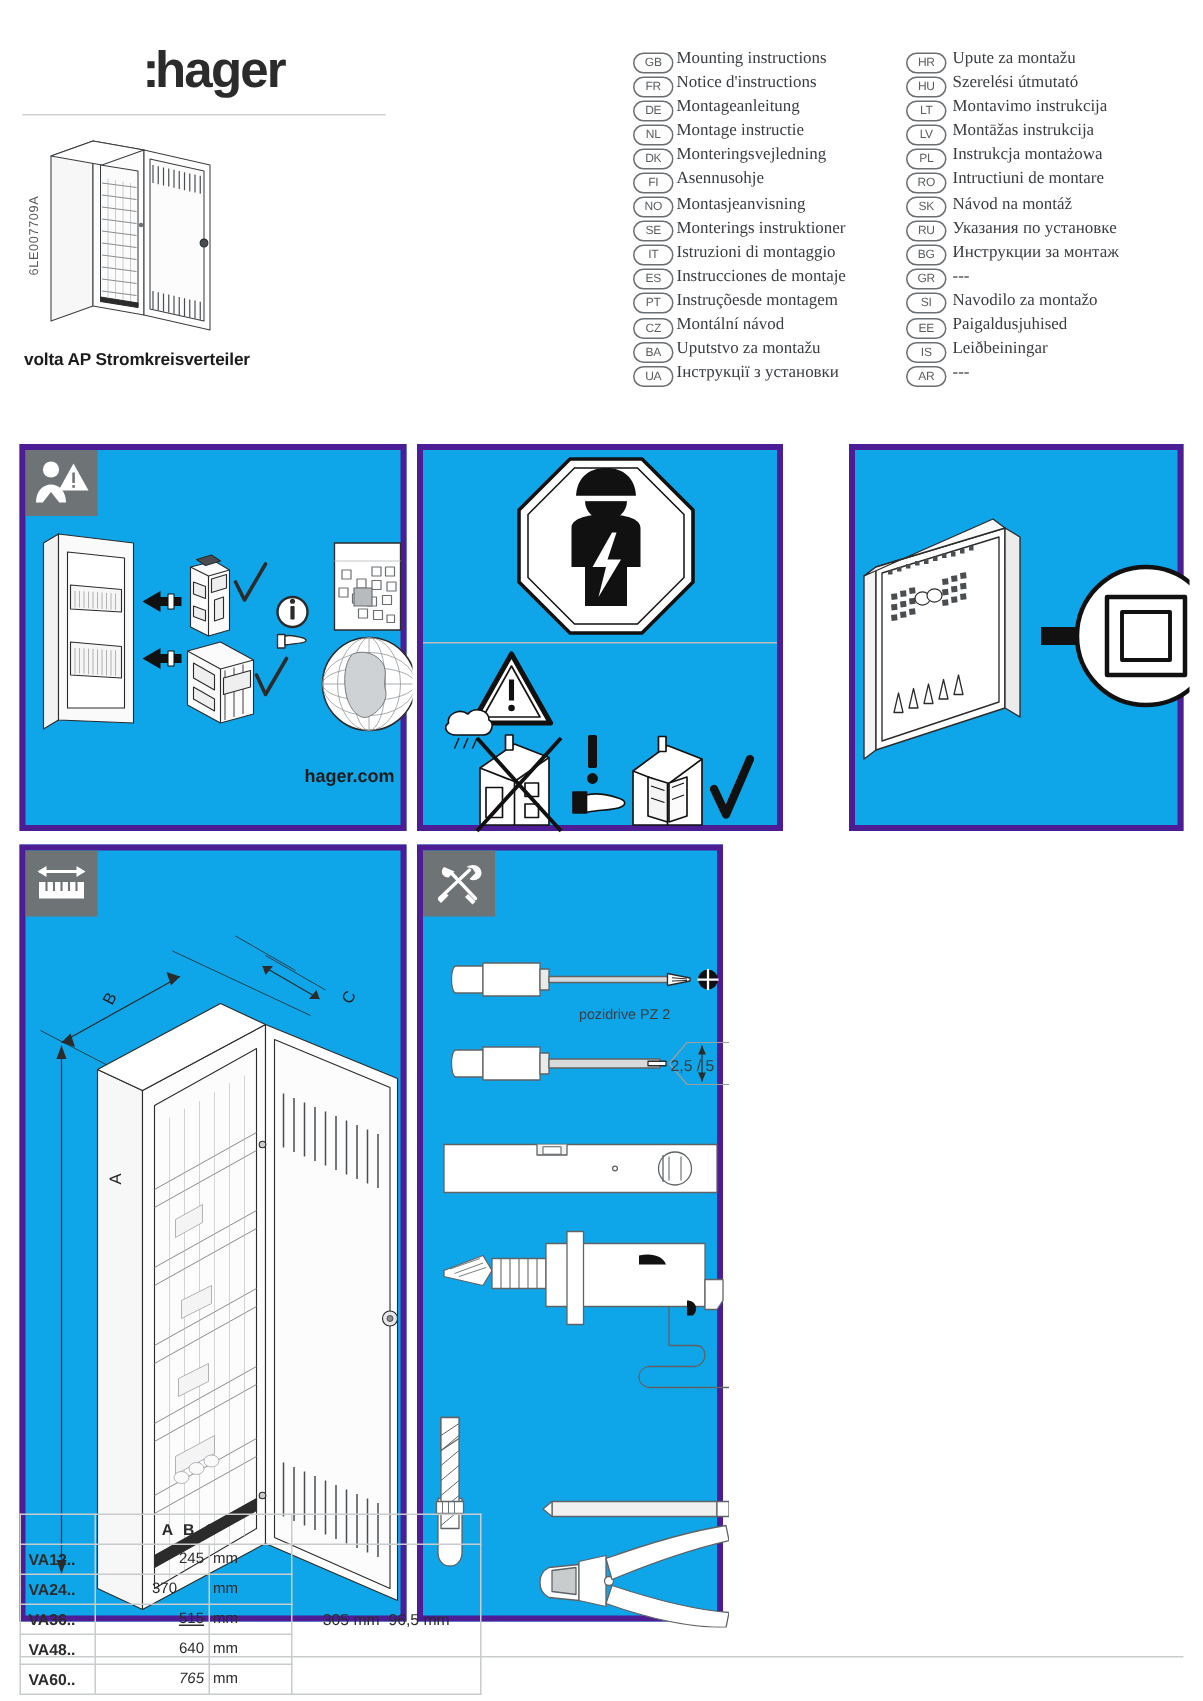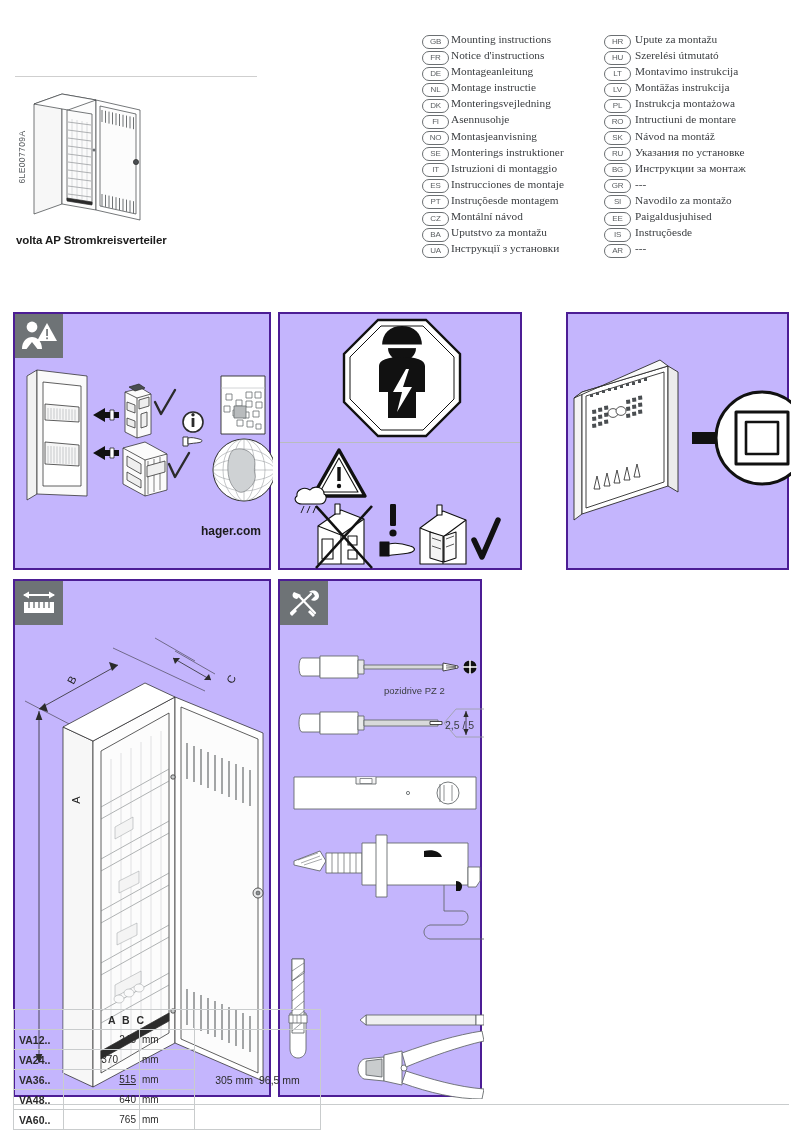--- a/index.html
+++ b/index.html
@@ -24,21 +24,21 @@
   .langcol.left{left:422px;}
   .langcol.right{left:604px;}
   .langrow{display:flex;align-items:flex-start;height:16.1px;}
   .cc{flex:0 0 auto;width:25px;height:12px;border:1px solid #6b6f72;border-radius:7px;
       font-size:8px;line-height:11px;text-align:center;color:#5a5e61;margin-top:2.5px;
       letter-spacing:-.2px;font-weight:500;}
   .lang{font-size:11.3px;line-height:15px;color:#3a3d40;margin-left:2px;white-space:nowrap;font-family:Liberation Serif, serif;}
   .langcol.right .lang{margin-left:4px;}
 
   
-  .panel{position:absolute;border:2px solid #4c1d95;background:#c4b5fd;box-sizing:border-box;margin-top:16px;}
+  .panel{position:absolute;border:4px solid #4c1d95;background:#0ea5e9;box-sizing:border-box;}
   #panel-1{left:13px;top:296px;width:258px;height:258px;}
   #panel-2{left:278px;top:296px;width:244px;height:258px;}
   #panel-3{left:566px;top:296px;width:223px;height:258px;}
   #panel-4{left:13px;top:563px;width:258px;height:518px;}
   #panel-5{left:278px;top:563px;width:204px;height:518px;}
   .panel-2-divider{position:absolute;left:0;top:128px;width:100%;height:1px;background:#b9bcbe;}
 
   .badge{position:absolute;left:0;top:0;width:48px;height:44px;background:#6e7376;
          display:flex;align-items:center;justify-content:center;}
   .badge svg{display:block;}
@@ -66,20 +66,21 @@
   .footrule{position:absolute;left:13px;top:1104px;width:776px;height:1px;background:#c9cccd;}
   .pageno{position:absolute;left:13px;top:1145px;font-size:9px;font-weight:700;color:#2b2b2b;}
 
   .lbl{position:absolute;font-size:11px;color:#222;}
 </style>
 </head>
 <body>
 
 <div class="page">
 
+  <div class="logo"><span class="colon">:</span><span>hager</span></div>
   <div class="hrule"></div>
   <div class="docref">6LE007709A</div>
 
   <div class="prodimg">
     <svg width="145" height="140" viewBox="0 0 145 140">
       <g fill="none" stroke="#3a3d40" stroke-width="0.7" stroke-linejoin="round">
 
         <path d="M12 18 L40 8 L40 118 L12 128 Z" fill="#f7f7f7"></path>
         <path d="M40 8 L74 14 L74 124 L40 118 Z" fill="#fdfdfd"></path>
         <path d="M12 18 L40 8 L74 14 L46 24 Z" fill="#ffffff"></path>
@@ -243,21 +244,21 @@
     <div class="langrow">
         <div class="cc">SI</div>
         <div class="lang">Navodilo za montažo</div>
       </div>
     <div class="langrow">
         <div class="cc">EE</div>
         <div class="lang">Paigaldusjuhised</div>
       </div>
     <div class="langrow">
         <div class="cc">IS</div>
-        <div class="lang">Instruçõesde</div>
+        <div class="lang">Leiðbeiningar</div>
       </div>
     <div class="langrow">
         <div class="cc">AR</div>
         <div class="lang">---</div>
       </div>
   </div>
 
   <div class="panel" id="panel-1">
     <div class="badge">
       <svg width="40" height="34" viewBox="0 0 40 34">
@@ -799,21 +800,21 @@
       <td class="v" style="text-align:right;padding-right:3px;text-decoration:underline;">515</td>
       <td class="v">mm</td>
     </tr>
     <tr>
       <td class="k">VA48..</td>
       <td class="v" style="text-align:right;padding-right:3px;">640</td>
       <td class="v">mm</td>
     </tr>
     <tr>
       <td class="k">VA60..</td>
-      <td class="v" style="text-align:right;padding-right:3px;">765</td>
+      <td class="v" style="text-align:right;padding-right:3px;font-style:italic;">765</td>
       <td class="v">mm</td>
     </tr>
   </tbody>
     </table>
 
   <div class="footrule"></div>
   <div class="pageno">01</div>
 
 </div>
 

